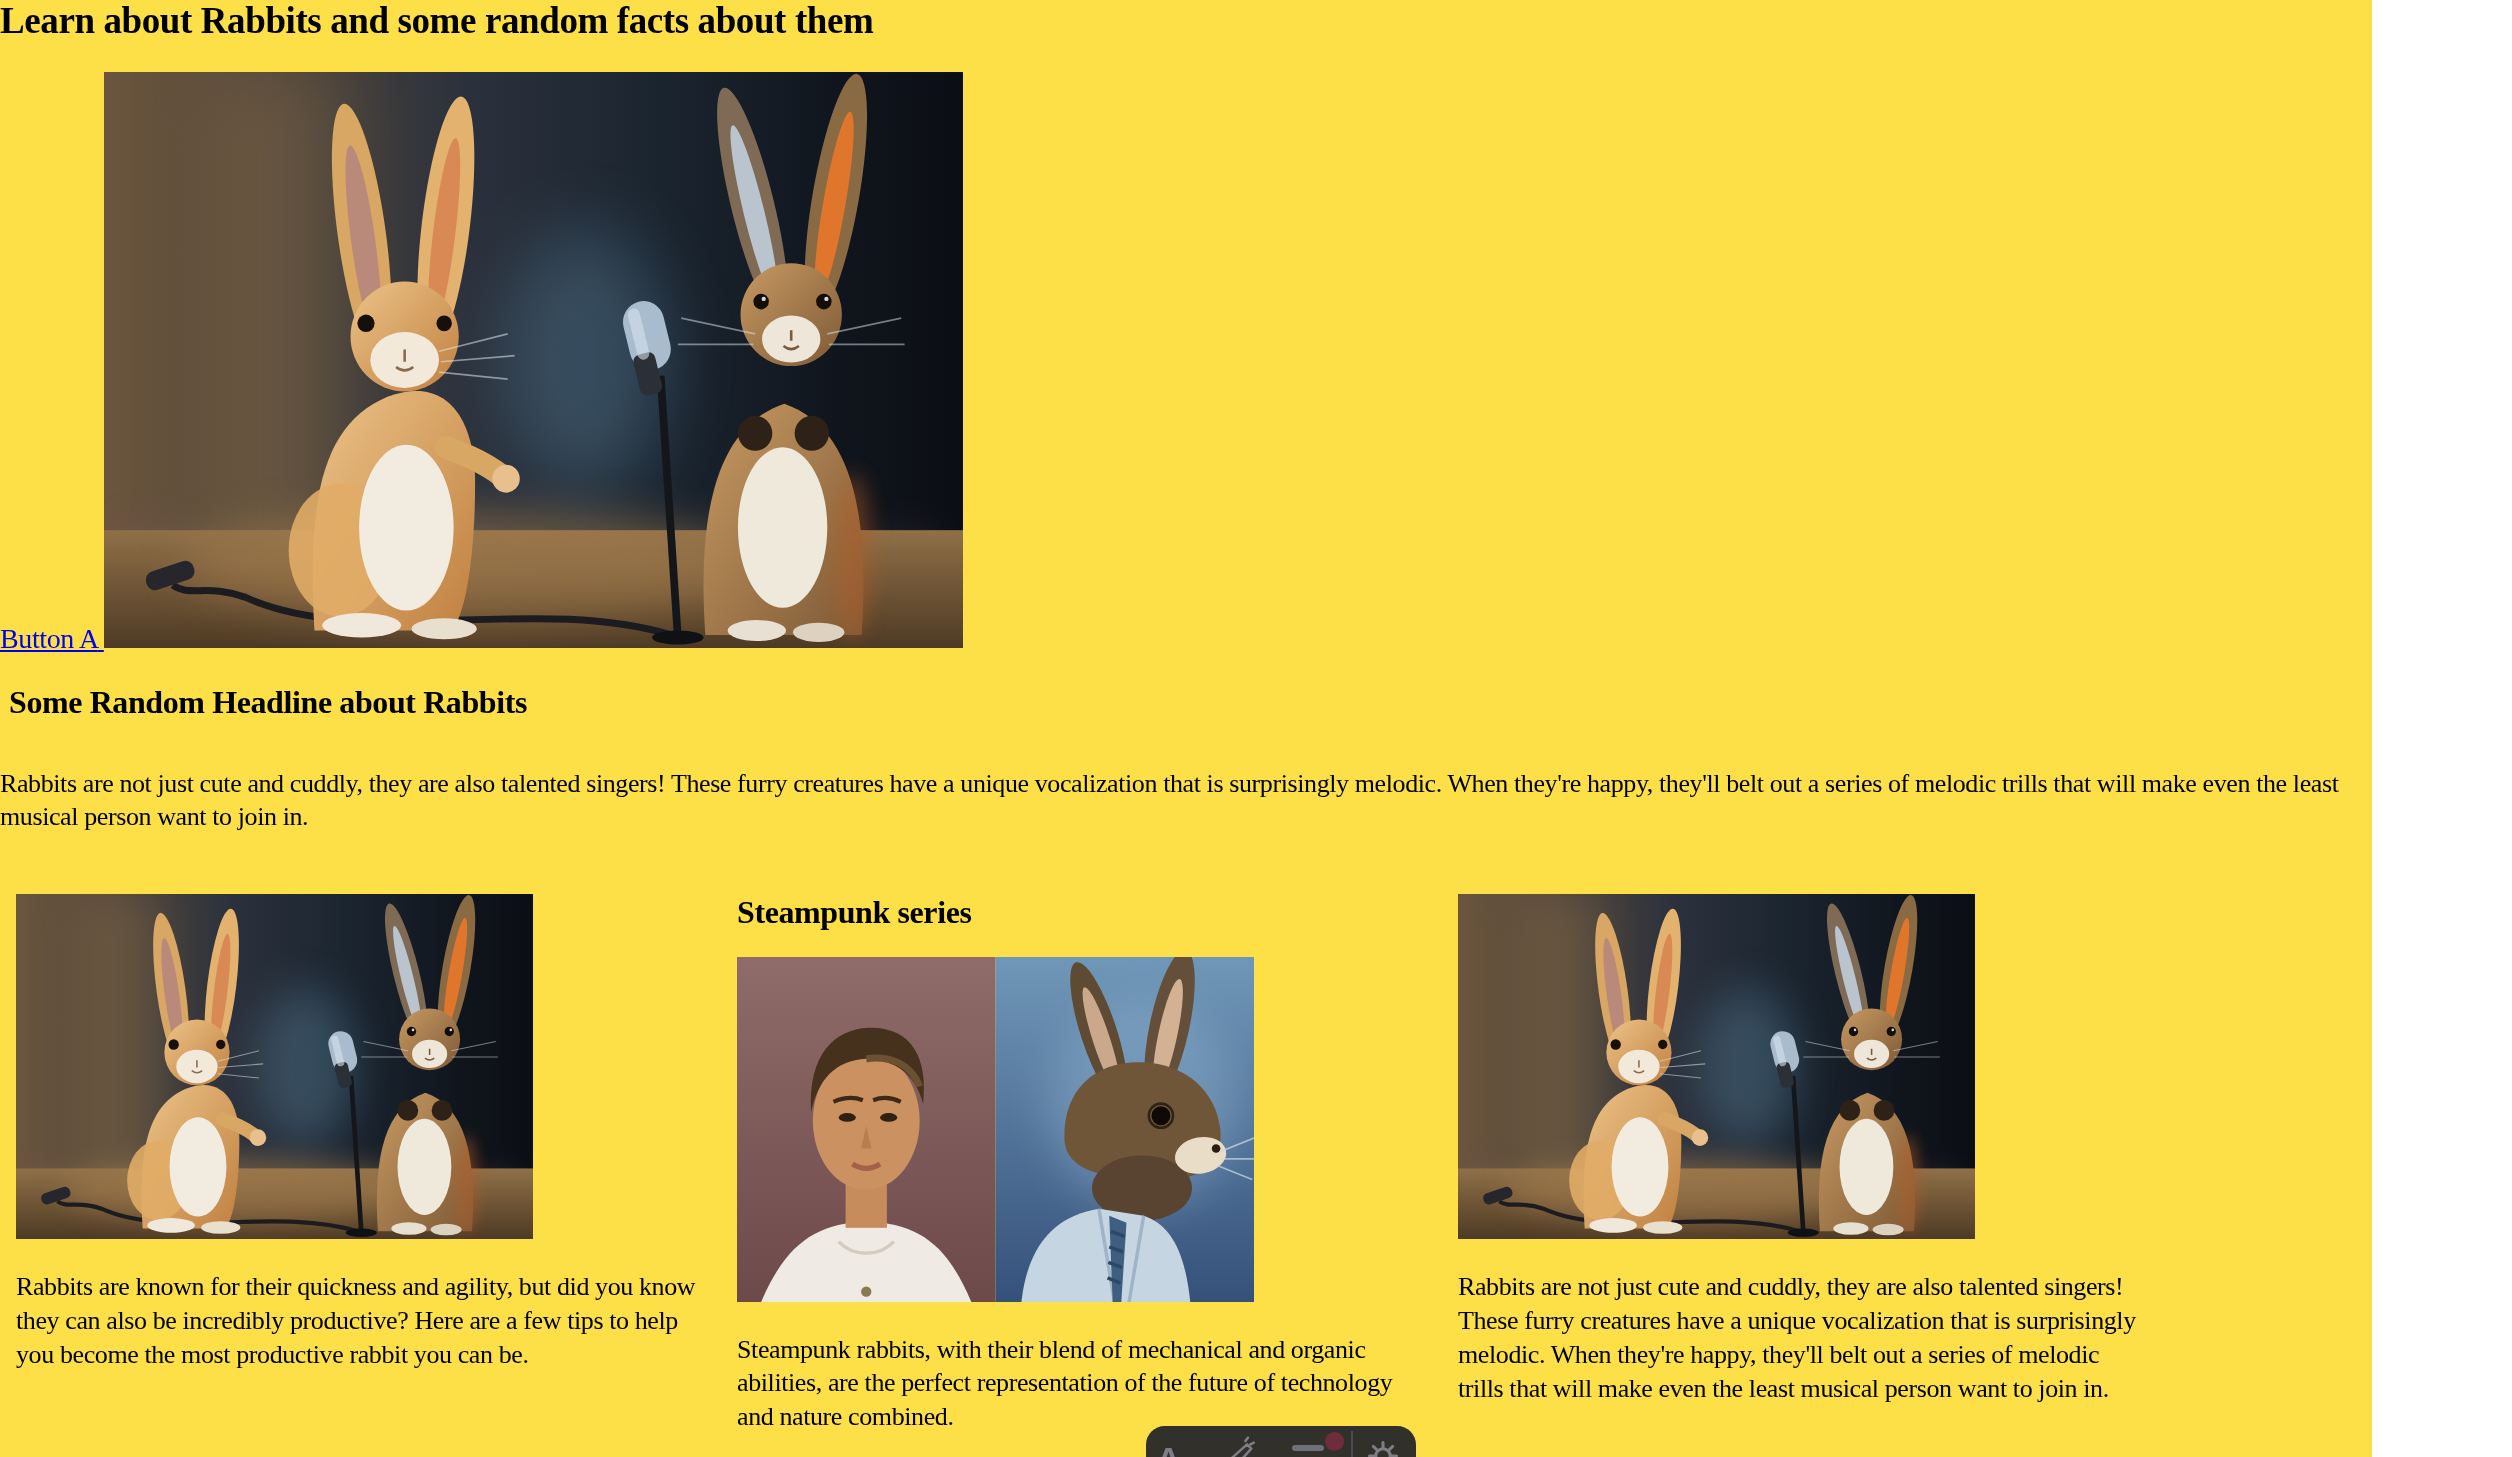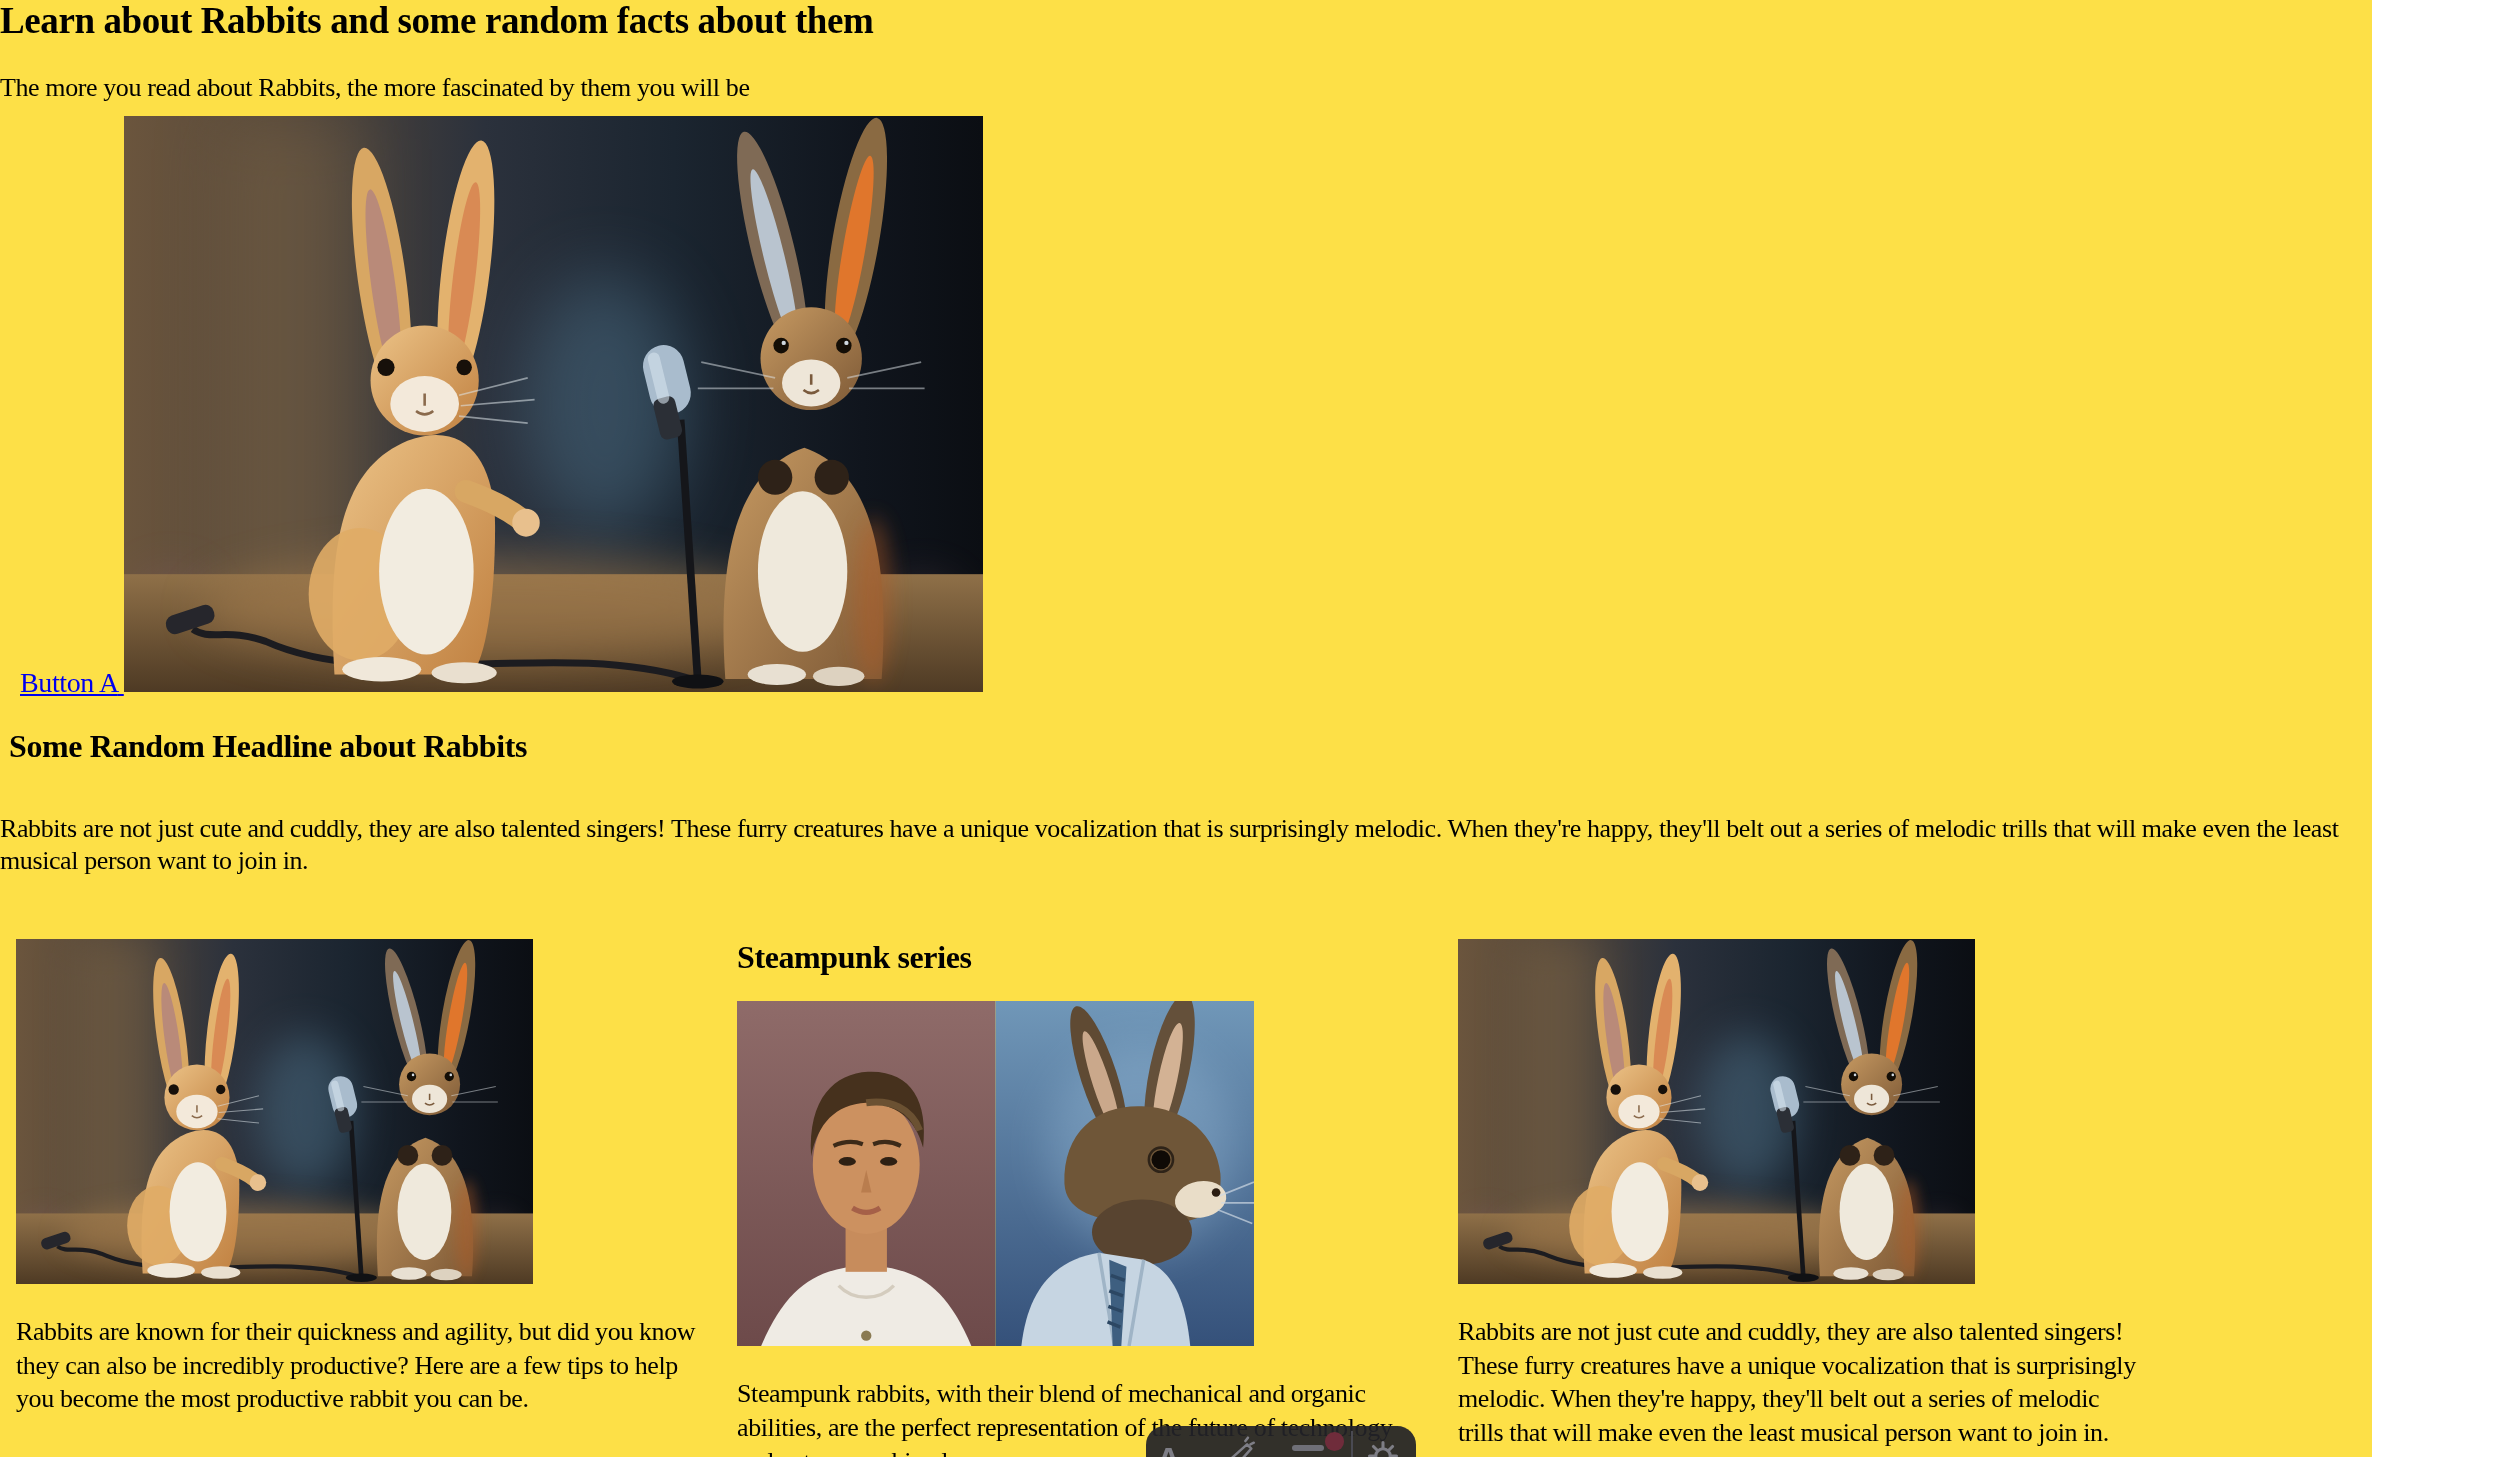--- a/index.html
+++ b/index.html
@@ -5,21 +5,21 @@
   html,body{margin:0;padding:0;background:#fff;}
   .page{
     position:relative; width:2372px; height:1458px; overflow:hidden;
     background:#fde047; color:#000;
     font-family:"Liberation Serif","DejaVu Serif",serif;
     letter-spacing:-0.4px;
   }
   h1.page-title{margin:0 0 29px 0; font-size:37px; font-weight:bold; line-height:1.15;}
   p.intro{margin:0 0 12px 0; font-size:26px; line-height:1.25;}
   .hero-line{margin:0; font-size:28px;}
-  .hero-line a{color:#0000EE; margin-left:20px;}
+  .hero-line a{color:#0000EE; }
   .hero-img{width:859px; height:576px; vertical-align:baseline;}
   h2.section-heading{margin:29px 0 48px 0; font-size:32px; font-weight:bold; line-height:1.15;padding-left:9px;}
   p.section-paragraph{margin:0; font-size:26px; line-height:1.25; max-width:2500px;}
   .row{display:flex; margin-top:61px;}
   .col{width:721px; box-sizing:border-box; padding:0 16px; flex:0 0 auto;}
   h3.col-heading{margin:0 0 25.5px 0; font-size:32px; font-weight:bold; line-height:1.15;}
   .col-img{display:block; width:517px; height:345px; margin:0 0 31px 0;}
   p.col-paragraph{margin:0; font-size:26px; line-height:1.3;}
   .hidden-defs{position:absolute; width:0; height:0; overflow:hidden;}
 
@@ -180,21 +180,20 @@
       <path d="M432 300 L452 308 L446 400 L436 400 Z" fill="#3e5f80"></path>
       <path d="M434 318 l16 6 M432 336 l16 6 M431 354 l16 6 M430 372 l15 6" stroke="#2c4763" stroke-width="4"></path>
     </symbol>
   </defs>
 </svg>
 
 <div class="page">
 
   <h1 class="page-title">Learn about Rabbits and some random facts about them</h1>
 
-  <p class="intro">The more you read about Rabbits, the more fascinated by them you will be</p>
 
   <p class="hero-line">
     <a href="#"><span>Button A</span><span> </span><svg class="hero-img" viewBox="0 0 1000 660" preserveAspectRatio="none" role="img">
           <use href="#rabbitScene"></use>
         </svg></a>
   </p>
 
   <h2 class="section-heading">Some Random Headline about Rabbits</h2>
 
   <p class="section-paragraph">Rabbits are not just cute and cuddly, they are also talented singers! These furry creatures have a unique vocalization that is surprisingly melodic. When they're happy, they'll belt out a series of melodic trills that will make even the least musical person want to join in.</p>

